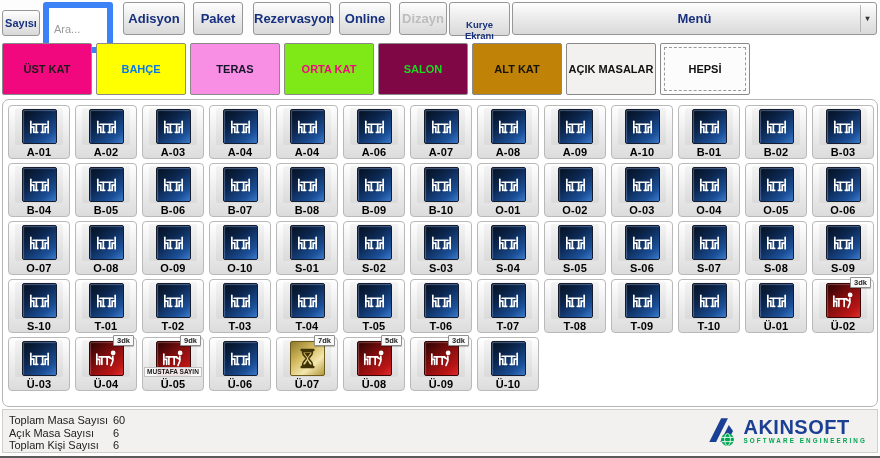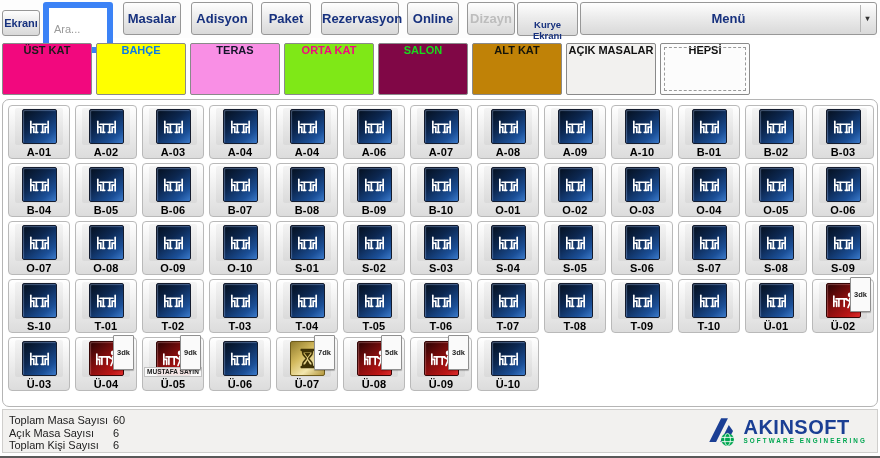--- a/index.html
+++ b/index.html
@@ -24,21 +24,21 @@
   .btn-online{ width:52px; margin-left:8px; }
   .btn-dizayn{ width:48px; margin-left:8px; color:#bdbdbd; }
   .btn-kurye{ width:61px; margin-left:2px; font-size:9.5px; padding:16px 1px; }
   .btn-menu{ flex:1 1 auto; margin-left:2px; position:relative; }
   .menu-arrow{ position:absolute; right:2px; top:2px; bottom:2px; width:14px; border-left:1px solid #b5b5b5;
     display:flex; align-items:center; justify-content:center; font-size:8px; color:#333; }
 
   
   .floor-bar { display:flex; gap:4px; padding:5px 0 4px 2px; height:61px; background:#fff; }
   .floor-btn { width:90px; height:52px; border:1px solid #8a8a8a; border-radius:2px;
-    font-size:11px; font-weight:bold; display:flex; justify-content:center;
+    font-size:11px; font-weight:bold; display:flex; align-items:center; justify-content:center;
     cursor:pointer; font-family:"Liberation Sans",sans-serif; text-align:center; line-height:12px; }
   .floor-btn.selected { outline:1px dashed #9a9a9a; outline-offset:-5px; }
 
   
   .panel { margin:0 2px; border:1px solid #b5b5b5; border-radius:7px; background:#fff;
     height:308px; padding:5px 0 0 5px; }
   .grid { display:grid; grid-template-columns:repeat(13,62px); gap:4px 5px; }
   .cell { height:54px; border:1px solid #b9b9b9; border-radius:4px; position:relative;
     background:linear-gradient(#ffffff,#ebebeb 55%,#dcdcdc); cursor:pointer;
     display:flex; flex-direction:column; align-items:center; padding-top:2px;
@@ -47,21 +47,21 @@
     background:linear-gradient(#f4f4f4,#dadada); border-radius:2px; }
   .ic { width:35px; height:35px; border-radius:2px; display:flex; align-items:center; justify-content:center; }
   .st-free .ic { background:linear-gradient(140deg,#05101f 0%,#0c2750 40%,#1b4f97 78%,#3c7bcb 100%);
     border:1px solid #141c2e; box-shadow:inset 1px 1px 1px rgba(180,210,255,.35); }
   .st-occupied .ic { background:linear-gradient(140deg,#2a0303 0%,#7b0d0d 42%,#bb1515 80%,#dd2c2c 100%);
     border:1px solid #360606; box-shadow:inset 1px 1px 1px rgba(255,190,190,.3); }
   .st-waiting .ic { background:linear-gradient(140deg,#8f7a2c 0%,#d3ba5e 38%,#f3e7af 68%,#b2953a 100%);
     border:1px solid #6e5c1d; }
   .lbl { font-size:11px; font-weight:bold; color:#000; margin-top:1px; letter-spacing:.2px; }
   .badge { display:none; position:absolute; top:-3px; right:2px; background:#fafafa; border:1px solid #8f8f8f;
-    font-size:7.5px; font-weight:bold; color:#222; padding:12px 3px; line-height:9px; border-radius:1px;
+    font-size:7.5px; font-weight:bold; color:#222; padding:0 3px; line-height:9px; border-radius:1px;
     box-shadow:0 1px 1px rgba(0,0,0,.25); z-index:2; }
   .note { display:none; position:absolute; left:1px; right:1px; bottom:13px; background:rgba(252,252,252,.9);
     border:1px solid #c2c2c2; font-size:6.5px; font-weight:bold; color:#1a1a1a; text-align:center;
     white-space:nowrap; overflow:hidden; line-height:8px; z-index:1; }
 
   
   .statusbar { margin:2px 2px 0; height:44px; background:#f2f1ef; border:1px solid #cfcecc;
     padding:4px 6px; position:relative; }
   .srow { display:flex; font-size:11px; color:#222; line-height:12.5px; }
   .slabel { width:104px; }
@@ -71,23 +71,22 @@
   .logo-brand { color:#1B3F94; font-weight:bold; font-size:20px; letter-spacing:.5px; line-height:19px;
     font-family:"Liberation Sans",sans-serif; }
   .logo-sub { color:#00A650; font-size:6.3px; font-weight:bold; letter-spacing:2.1px; line-height:8px; }
 </style>
 </head>
 <body>
 
 <div class="window">
 
   <div class="toolbar">
-    <button class="tb-btn btn-fisler">Ekranı</button>
+    <button class="tb-btn btn-fisler">Sayısı</button>
     <input class="search" type="text" placeholder="Ara..." style="">
-    <button class="tb-btn btn-masalar">Masalar</button>
     <button class="tb-btn btn-adisyon">Adisyon</button>
     <button class="tb-btn btn-paket">Paket</button>
     <button class="tb-btn btn-rezervasyon">Rezervasyon</button>
     <button class="tb-btn btn-online">Online</button>
     <button class="tb-btn btn-dizayn">Dizayn</button>
     <button class="tb-btn btn-kurye">Kurye Ekranı</button>
     <button class="tb-btn btn-menu">
       <span>Menü</span>
       <span class="menu-arrow">▾</span>
     </button>

